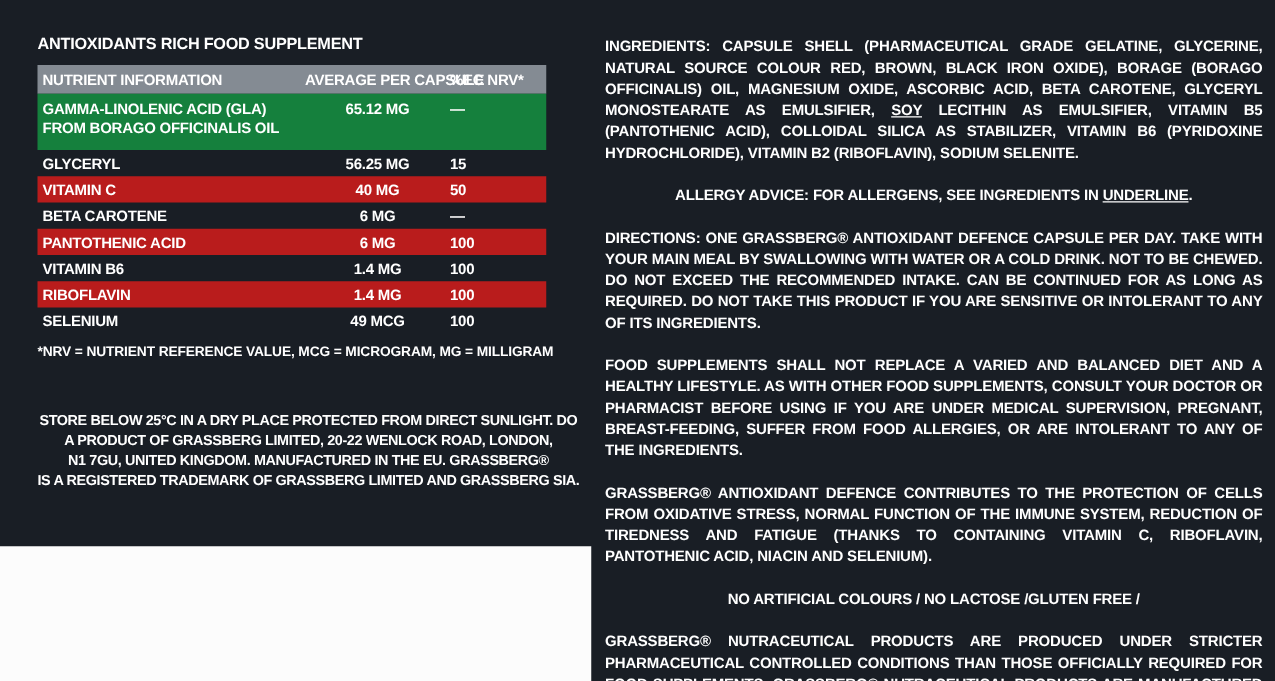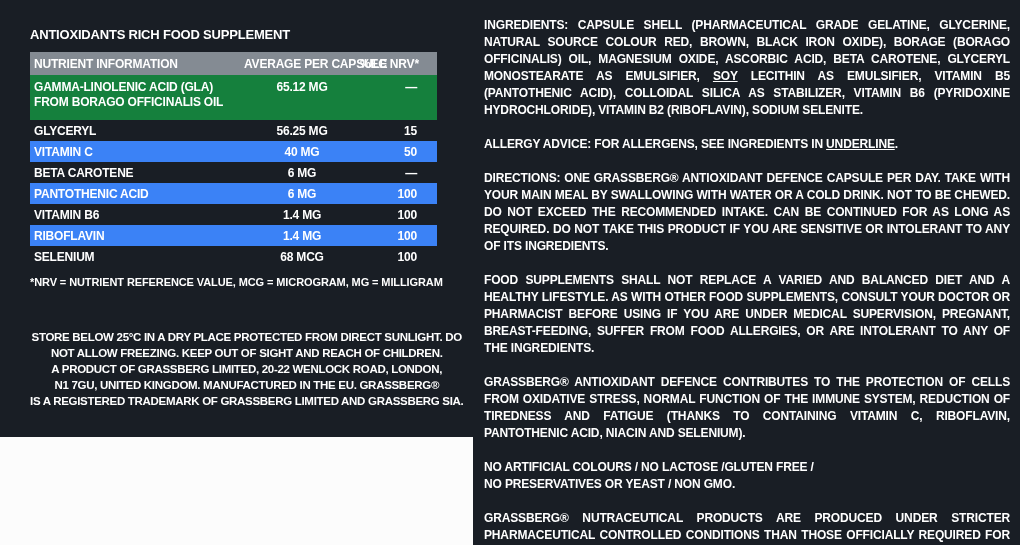--- a/index.html
+++ b/index.html
@@ -25,45 +25,45 @@
   .ntable{
     position:absolute;left:30px;top:52px;width:407px;
     font-size:12px;letter-spacing:-0.2px;
   }
   .trow{
     display:grid;grid-template-columns:190px 140px 77px;
     align-items:center;min-height:21px;
   }
   .trow .c1{padding-left:4px;white-space:nowrap;}
   .trow .c2{text-align:center;white-space:nowrap;margin-left:24px;}
-  .trow .c3{text-align:right;padding-right:20px;white-space:nowrap;}
+  .trow .c3{padding-right:10px;white-space:nowrap;}
   .thead{background:#848b93;min-height:23px;}
-  .shaded{background:#3b82f6;}
+  .shaded{background:#b91c1c;}
   .tall{
     background:#15803d;height:45px;box-sizing:border-box;
     align-items:start;padding-top:5px;line-height:15px;
   }
   .name2:empty{display:none;}
   .footnote{
     position:absolute;left:30px;top:276px;
     font-size:11px;letter-spacing:-0.1px;white-space:nowrap;
   }
   .storage{
     position:absolute;left:30px;top:329px;
     font-size:11.5px;line-height:16px;letter-spacing:-0.3px;
   }
   .storage div{white-space:nowrap;text-align:center;}
   
   .rp{
     position:absolute;left:484px;top:0;width:526px;
     padding-top:17px;
     font-size:12px;line-height:17px;letter-spacing:-0.15px;
   }
-  .rp p{margin:0 0 17px 0;text-align:justify;}
-  .rp p.lalign{text-align:left;}
+  .rp p{margin:12px 0 17px 0;text-align:justify;}
+  .rp p.lalign{text-align:center;}
   .u{text-decoration:underline;}
 </style>
 </head>
 <body>
 
 <div class="canvas">
 
   <div class="cutout"></div>
 
   <div class="lp-title">ANTIOXIDANTS RICH FOOD SUPPLEMENT</div>
@@ -115,48 +115,46 @@
     </div>
 
     <div class="trow shaded">
       <div class="c1">RIBOFLAVIN</div>
       <div class="c2">1.4 MG</div>
       <div class="c3">100</div>
     </div>
 
     <div class="trow">
       <div class="c1">SELENIUM</div>
-      <div class="c2">68 MCG</div>
+      <div class="c2">49 MCG</div>
       <div class="c3">100</div>
     </div>
   </div>
 
   <div class="footnote">*NRV = NUTRIENT REFERENCE VALUE, MCG = MICROGRAM, MG = MILLIGRAM</div>
 
   <div class="storage">
     <div>STORE BELOW 25°C IN A DRY PLACE PROTECTED FROM DIRECT SUNLIGHT. DO</div>
-    <div>NOT ALLOW FREEZING. KEEP OUT OF SIGHT AND REACH OF CHILDREN.</div>
     <div>A PRODUCT OF GRASSBERG LIMITED, 20-22 WENLOCK ROAD, LONDON,</div>
     <div>N1 7GU, UNITED KINGDOM. MANUFACTURED IN THE EU. GRASSBERG®</div>
     <div>IS A REGISTERED TRADEMARK OF GRASSBERG LIMITED AND GRASSBERG SIA.</div>
   </div>
 
   <div class="rp">
 
     <p><span>INGREDIENTS: CAPSULE SHELL (PHARMACEUTICAL GRADE GELATINE, GLYCERINE, NATURAL SOURCE COLOUR RED, BROWN, BLACK IRON OXIDE), BORAGE (BORAGO OFFICINALIS) OIL, MAGNESIUM OXIDE, ASCORBIC ACID, BETA CAROTENE, GLYCERYL MONOSTEARATE AS EMULSIFIER, </span><span class="u">SOY</span><span> LECITHIN AS EMULSIFIER, VITAMIN B5 (PANTOTHENIC ACID), COLLOIDAL SILICA AS STABILIZER, VITAMIN B6 (PYRIDOXINE HYDROCHLORIDE), VITAMIN B2 (RIBOFLAVIN), SODIUM SELENITE.</span></p>
 
     <p class="lalign"><span>ALLERGY ADVICE: FOR ALLERGENS, SEE INGREDIENTS IN </span><span class="u">UNDERLINE</span><span>.</span></p>
 
     <p>DIRECTIONS: ONE GRASSBERG® ANTIOXIDANT DEFENCE CAPSULE PER DAY. TAKE WITH YOUR MAIN MEAL BY SWALLOWING WITH WATER OR A COLD DRINK. NOT TO BE CHEWED. DO NOT EXCEED THE RECOMMENDED INTAKE. CAN BE CONTINUED FOR AS LONG AS REQUIRED. DO NOT TAKE THIS PRODUCT IF YOU ARE SENSITIVE OR INTOLERANT TO ANY OF ITS INGREDIENTS.</p>
 
     <p>FOOD SUPPLEMENTS SHALL NOT REPLACE A VARIED AND BALANCED DIET AND A HEALTHY LIFESTYLE. AS WITH OTHER FOOD SUPPLEMENTS, CONSULT YOUR DOCTOR OR PHARMACIST BEFORE USING IF YOU ARE UNDER MEDICAL SUPERVISION, PREGNANT, BREAST-FEEDING, SUFFER FROM FOOD ALLERGIES, OR ARE INTOLERANT TO ANY OF THE INGREDIENTS.</p>
 
     <p>GRASSBERG® ANTIOXIDANT DEFENCE CONTRIBUTES TO THE PROTECTION OF CELLS FROM OXIDATIVE STRESS, NORMAL FUNCTION OF THE IMMUNE SYSTEM, REDUCTION OF TIREDNESS AND FATIGUE (THANKS TO CONTAINING VITAMIN C, RIBOFLAVIN, PANTOTHENIC ACID, NIACIN AND SELENIUM).</p>
 
     <p class="lalign">
       <span style="display:block">NO ARTIFICIAL COLOURS / NO LACTOSE /GLUTEN FREE /</span>
-      <span style="display:block">NO PRESERVATIVES OR YEAST / NON GMO.</span>
     </p>
 
     <p>GRASSBERG® NUTRACEUTICAL PRODUCTS ARE PRODUCED UNDER STRICTER PHARMACEUTICAL CONTROLLED CONDITIONS THAN THOSE OFFICIALLY REQUIRED FOR FOOD SUPPLEMENTS. GRASSBERG® NUTRACEUTICAL PRODUCTS ARE MANUFACTURED IN ACCORDANCE WITH THE CURRENT GOOD MANUFACTURING PRACTICE (GMP) GUIDELINES.</p>
 
   </div>
 </div>
 
 </body></html>

